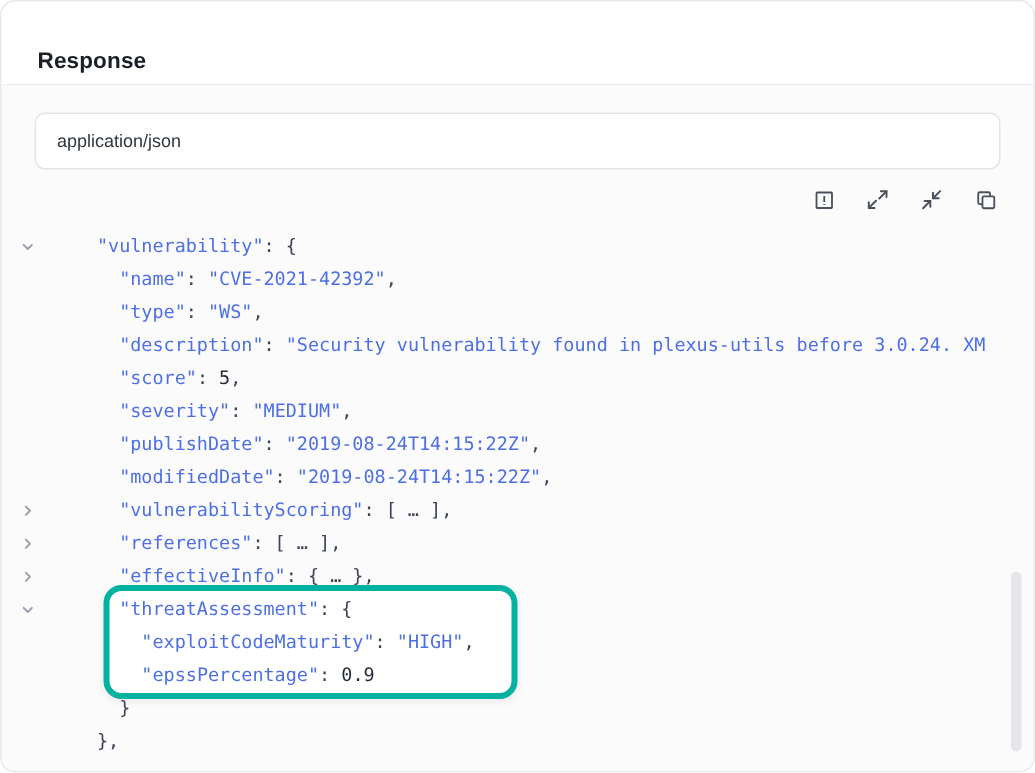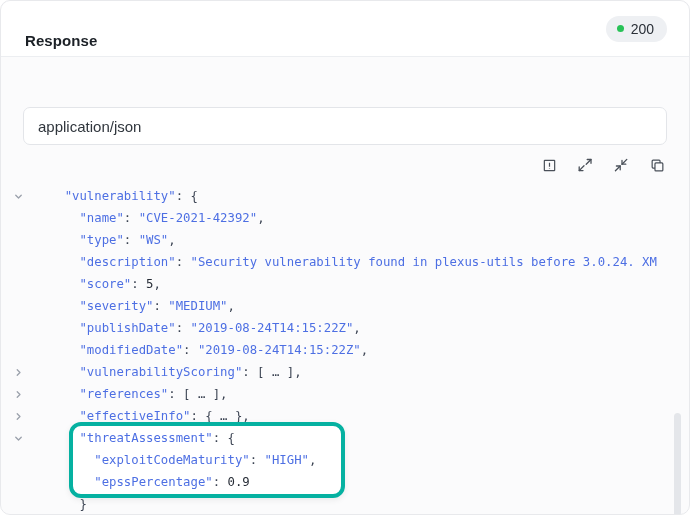--- a/index.html
+++ b/index.html
@@ -61,23 +61,22 @@
   }
   .ctype-input {
     width: 100%;
     height: 38px;
     border: 1px solid #e3e5e9;
     border-radius: 7px;
     background: #ffffff;
     display: flex;
     align-items: center;
     padding: 0 14px;
-    font-size: 15px;
+    font-size: 12px;
     color: #30363d;
-    margin-top: 32px;
   }
   
   .viewer-toolbar {
     flex: 0 0 auto;
     height: 34px;
     display: flex;
     align-items: center;
     justify-content: flex-end;
     gap: 16px;
     padding: 6px 22px 0 0;
@@ -151,24 +150,20 @@
     background: #e4e6ea;
   }
 </style>
 </head>
 <body>
 
 <div class="panel">
 
   <div class="panel-header">
     <div class="panel-title">Response</div>
-    <div class="status-badge">
-      <span class="status-dot"></span>
-      <span>200</span>
-    </div>
   </div>
 
   <div class="ctype-wrap">
     <div class="ctype-input">
       <span>application/json</span>
     </div>
   </div>
 
   <div class="viewer-toolbar">
     <div class="tool-btn">

